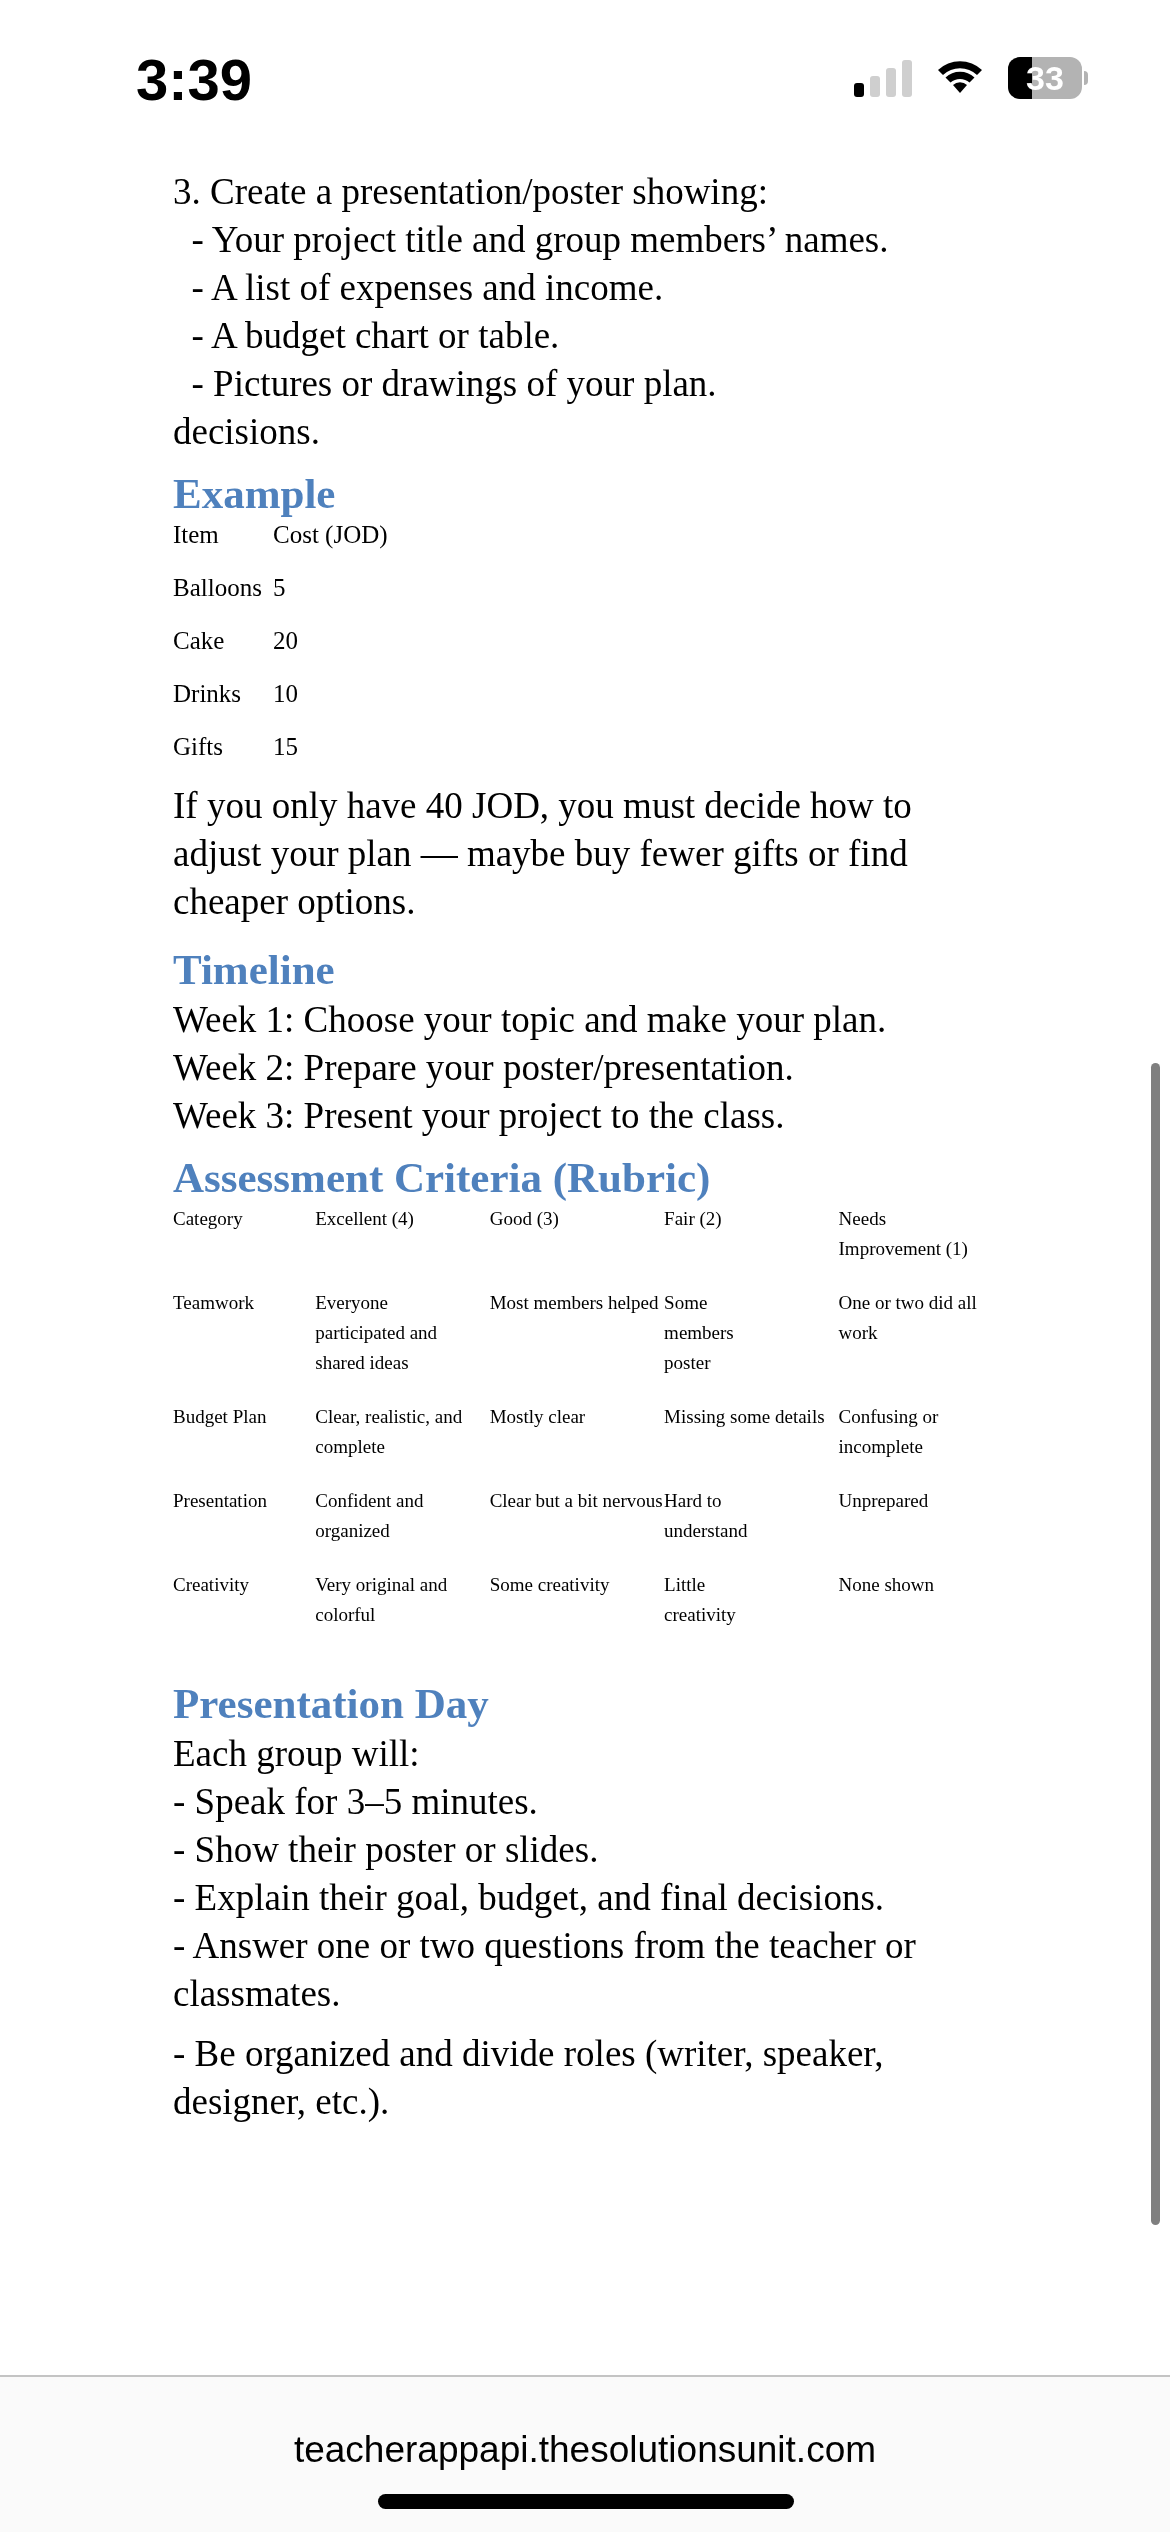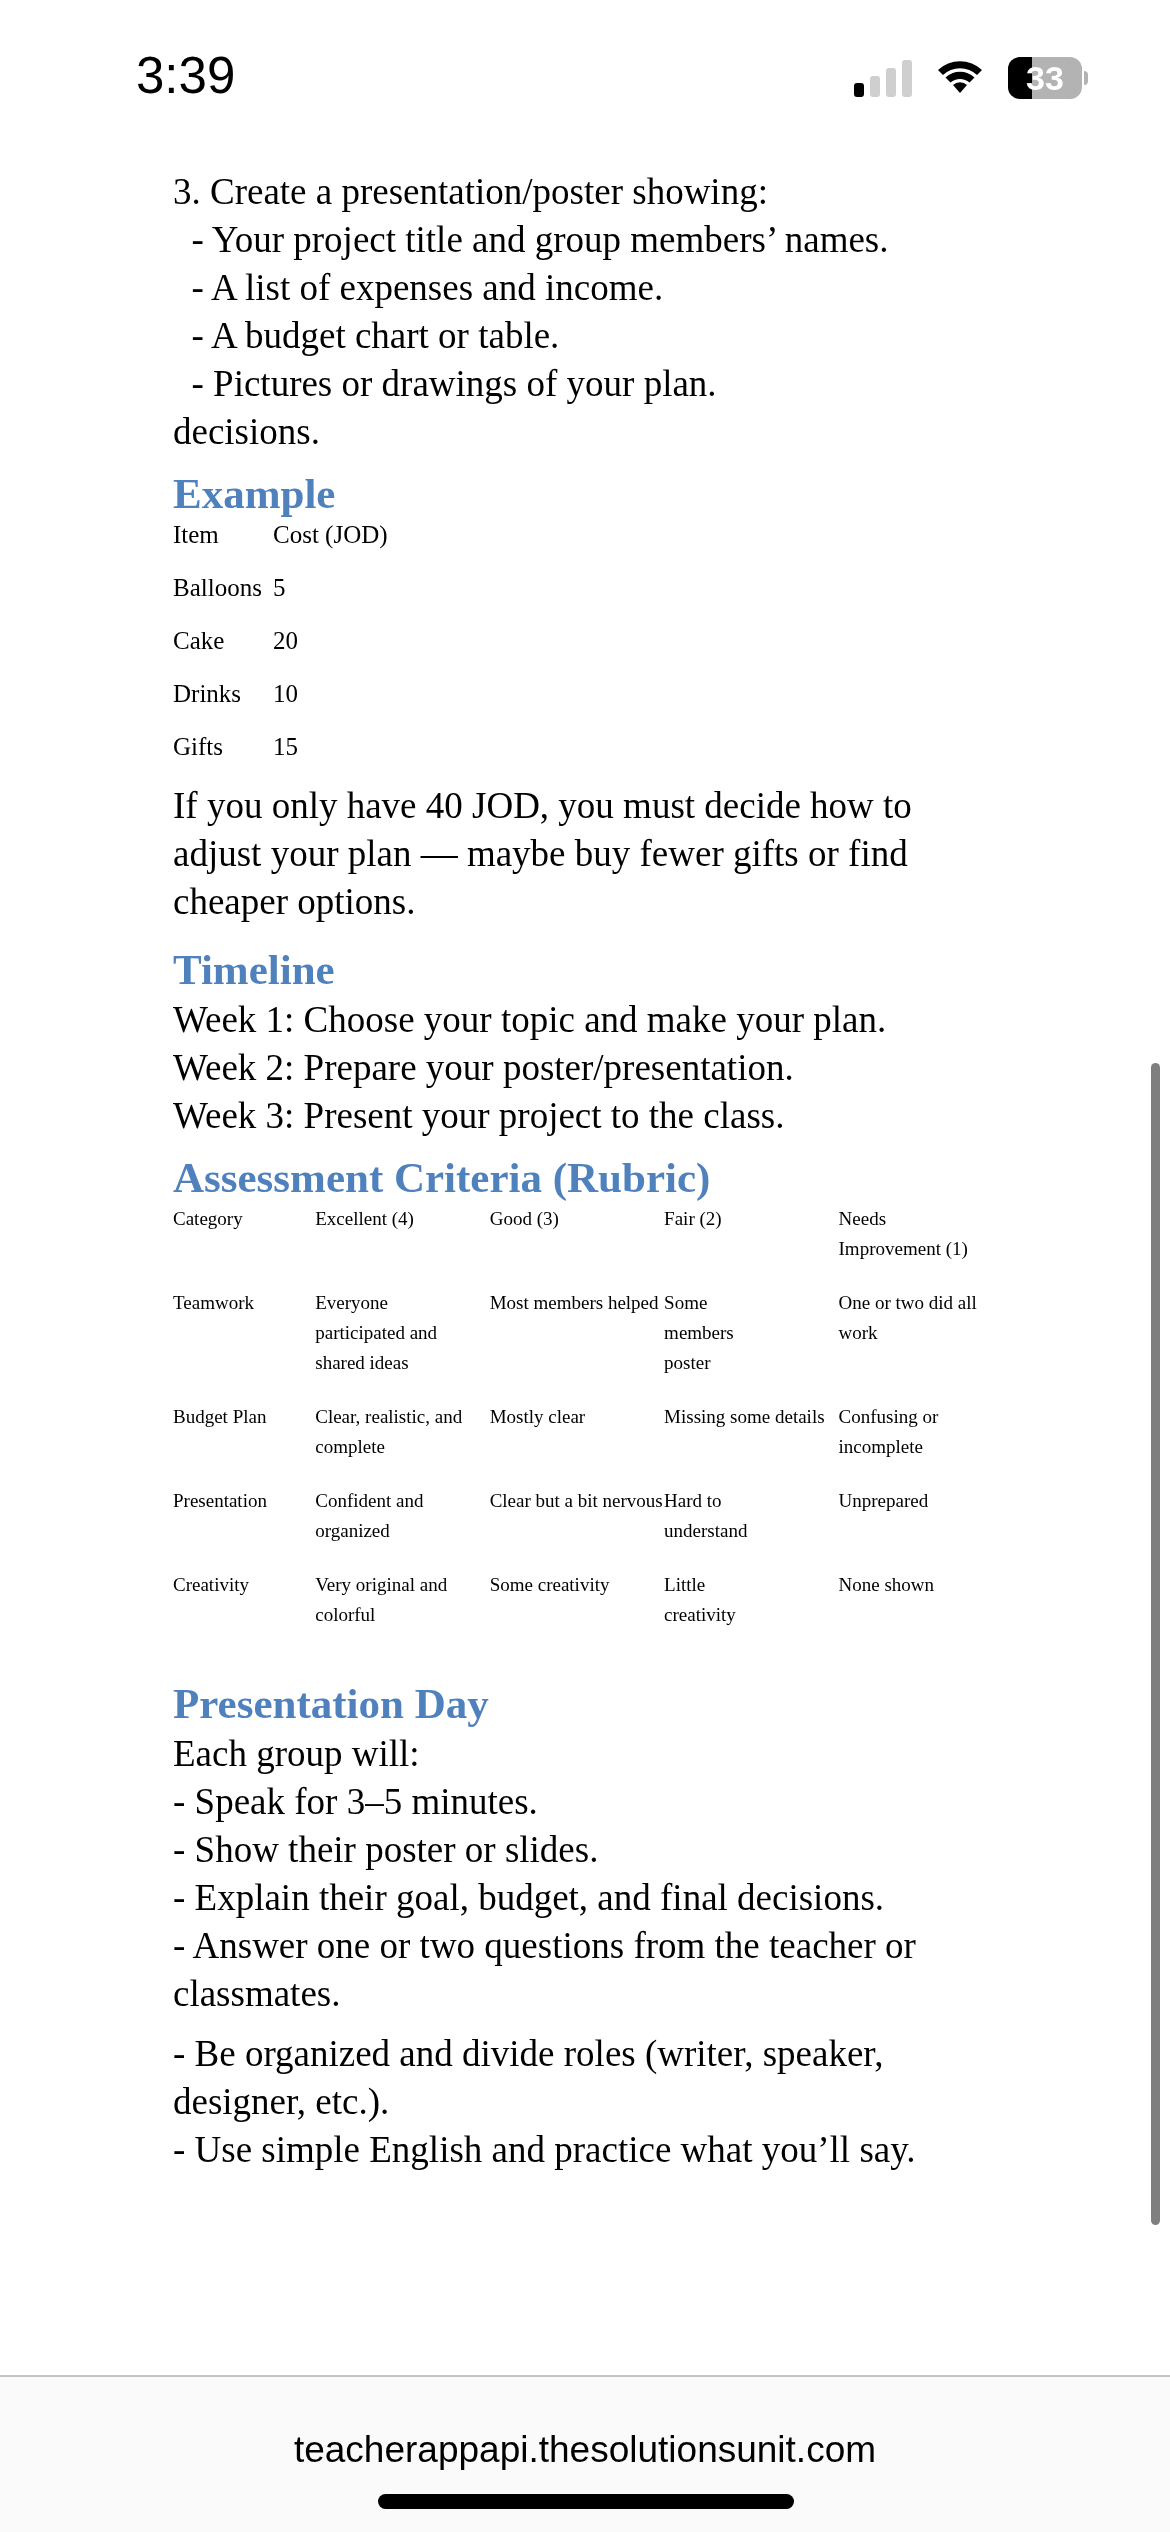--- a/index.html
+++ b/index.html
@@ -22,22 +22,22 @@
       width: 1170px;
       height: 150px;
       background: #fff;
       z-index: 5;
     }
     .status-time {
       position: absolute;
       left: 136px;
       top: 46px;
       font-family: "Liberation Sans", sans-serif;
-      font-weight: normal;
-      font-size: 51px;
+      font-weight: bold;
+      font-size: 58px;
       letter-spacing: 0px;
     }
     .signal {
       position: absolute;
       left: 854px;
       top: 59px;
       width: 58px;
       height: 38px;
     }
     .signal span {
@@ -336,21 +336,20 @@
     <div class="p">- Explain their goal, budget, and final decisions.</div>
     <div class="p">- Answer one or two questions from the teacher or</div>
     <div class="p">classmates.</div>
   </div>
 
   <div class="gap-s"></div>
 
   <div>
     <div class="p">- Be organized and divide roles (writer, speaker,</div>
     <div class="p">designer, etc.).</div>
-    <div class="p">- Use simple English and practice what you’ll say.</div>
   </div>
 </div>
 
 <div class="scrollbar"></div>
 
 <div class="bottom-bar">
   <div class="url-text">teacherappapi.thesolutionsunit.com</div>
   <div class="home-indicator"></div>
 </div>
 

